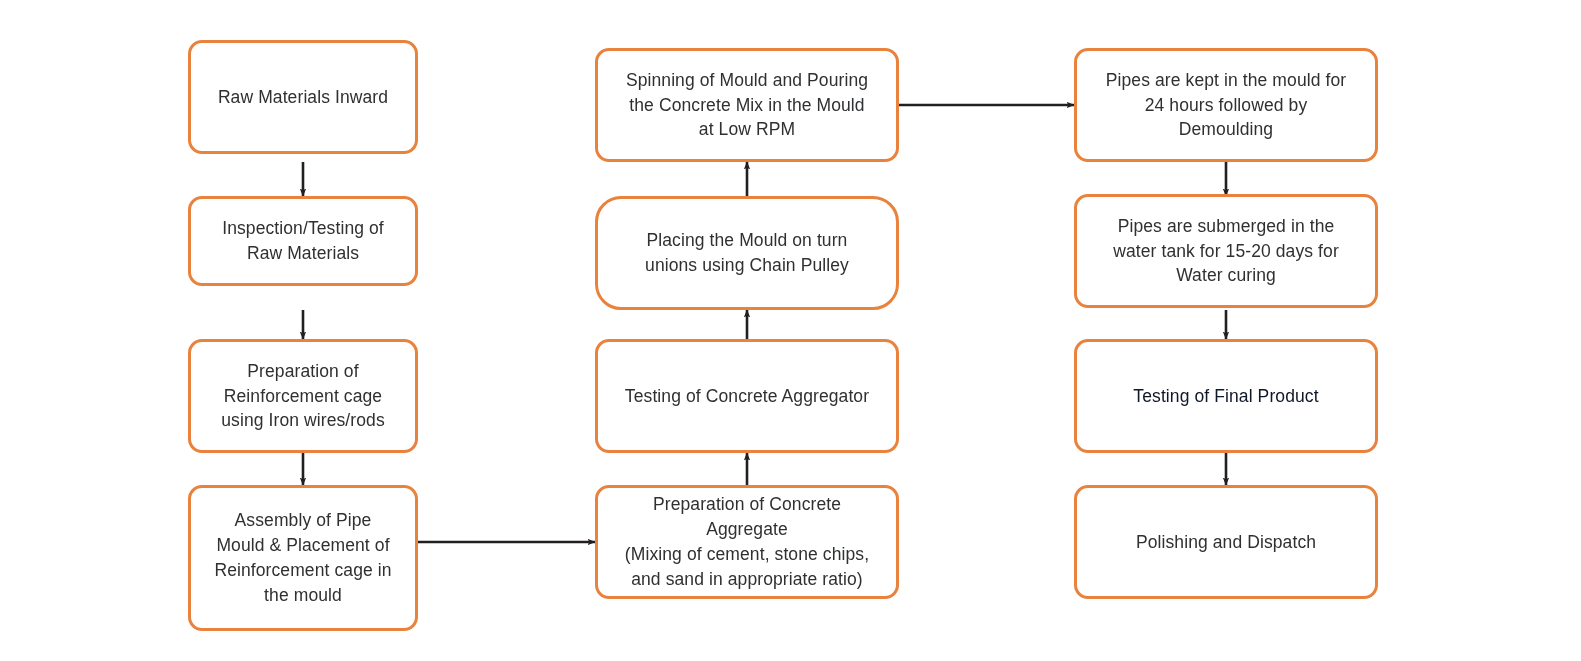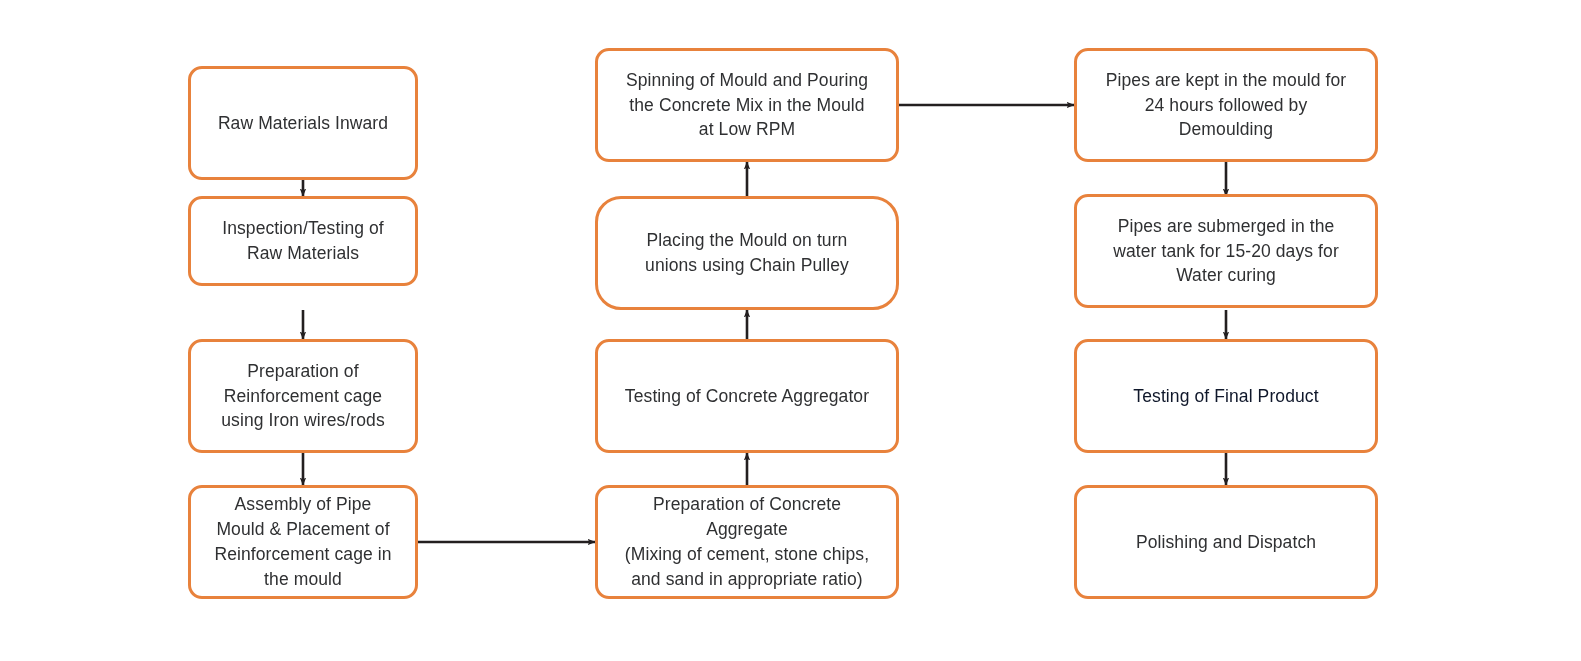--- a/index.html
+++ b/index.html
@@ -68,33 +68,33 @@
         <line x1="747" y1="339" x2="747" y2="310" stroke="#231F20" stroke-width="2.6" marker-end="url(#arrowhead)"></line>
         <line x1="747" y1="196" x2="747" y2="162" stroke="#231F20" stroke-width="2.6" marker-end="url(#arrowhead)"></line>
         <line x1="899" y1="105" x2="1074" y2="105" stroke="#231F20" stroke-width="2.6" marker-end="url(#arrowhead)"></line>
         <line x1="1226" y1="162" x2="1226" y2="196" stroke="#231F20" stroke-width="2.6" marker-end="url(#arrowhead)"></line>
         <line x1="1226" y1="310" x2="1226" y2="339" stroke="#231F20" stroke-width="2.6" marker-end="url(#arrowhead)"></line>
         <line x1="1226" y1="453" x2="1226" y2="485" stroke="#231F20" stroke-width="2.6" marker-end="url(#arrowhead)"></line>
       </g>
   </svg>
 
   <div id="node-layer">
-      <div class="node" style="left: 188px; top: 66px; width: 230px; height: 114px; border-color: rgb(232, 130, 60); background: rgb(255, 255, 255); color: rgb(47, 48, 50);">
+      <div class="node" style="left: 188px; top: 40px; width: 230px; height: 114px; border-color: rgb(232, 130, 60); background: rgb(255, 255, 255); color: rgb(47, 48, 50);">
         <span class="label">Raw Materials Inward</span>
       </div>
       <div class="node" style="left: 188px; top: 196px; width: 230px; height: 90px; border-color: rgb(232, 130, 60); background: rgb(255, 255, 255); color: rgb(47, 48, 50);">
         <span class="label">Inspection/Testing of
 Raw Materials</span>
       </div>
       <div class="node" style="left: 188px; top: 339px; width: 230px; height: 114px; border-color: rgb(232, 130, 60); background: rgb(255, 255, 255); color: rgb(47, 48, 50);">
         <span class="label">Preparation of
 Reinforcement cage
 using Iron wires/rods</span>
       </div>
-      <div class="node" style="left: 188px; top: 485px; width: 230px; height: 114px; border-color: rgb(232, 130, 60); background: rgb(255, 255, 255); color: rgb(47, 48, 50);">
+      <div class="node" style="left: 188px; top: 485px; width: 230px; height: 146px; border-color: rgb(232, 130, 60); background: rgb(255, 255, 255); color: rgb(47, 48, 50);">
         <span class="label">Assembly of Pipe
 Mould &amp; Placement of
 Reinforcement cage in
 the mould</span>
       </div>
       <div class="node" style="left: 595px; top: 485px; width: 304px; height: 114px; border-color: rgb(232, 130, 60); background: rgb(255, 255, 255); color: rgb(47, 48, 50);">
         <span class="label">Preparation of Concrete
 Aggregate
 (Mixing of cement, stone chips,
 and sand in appropriate ratio)</span>

